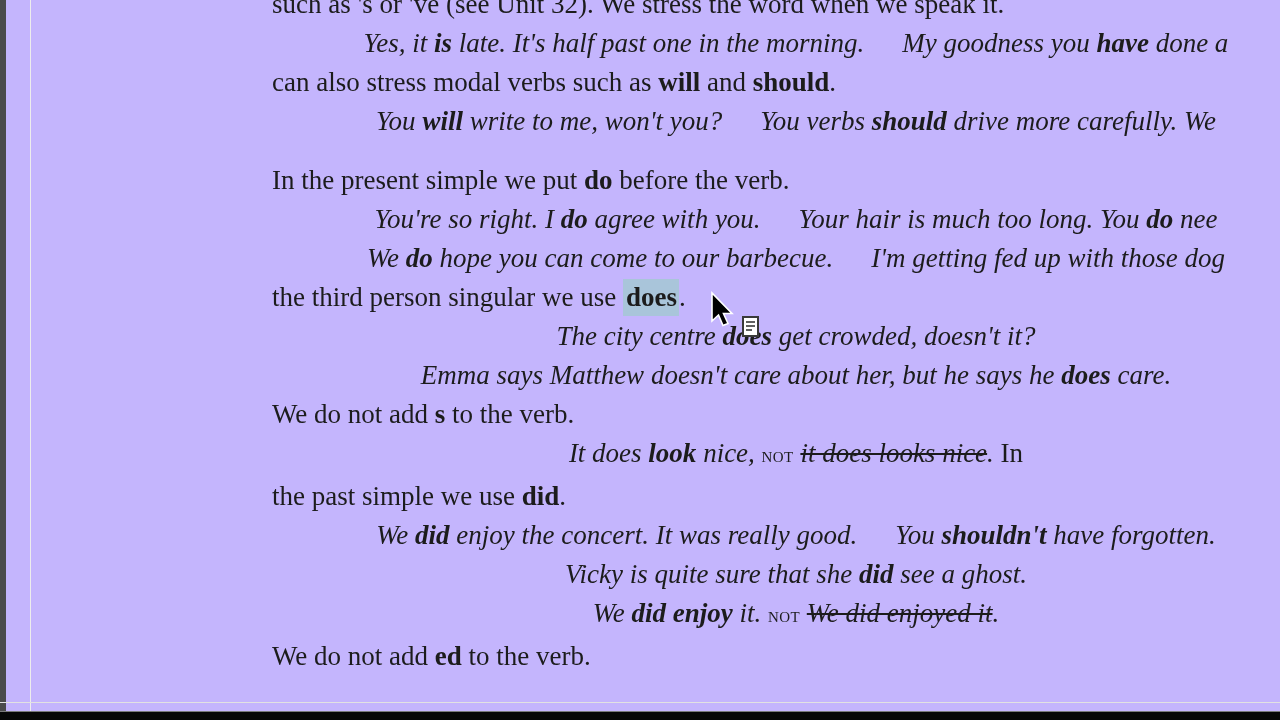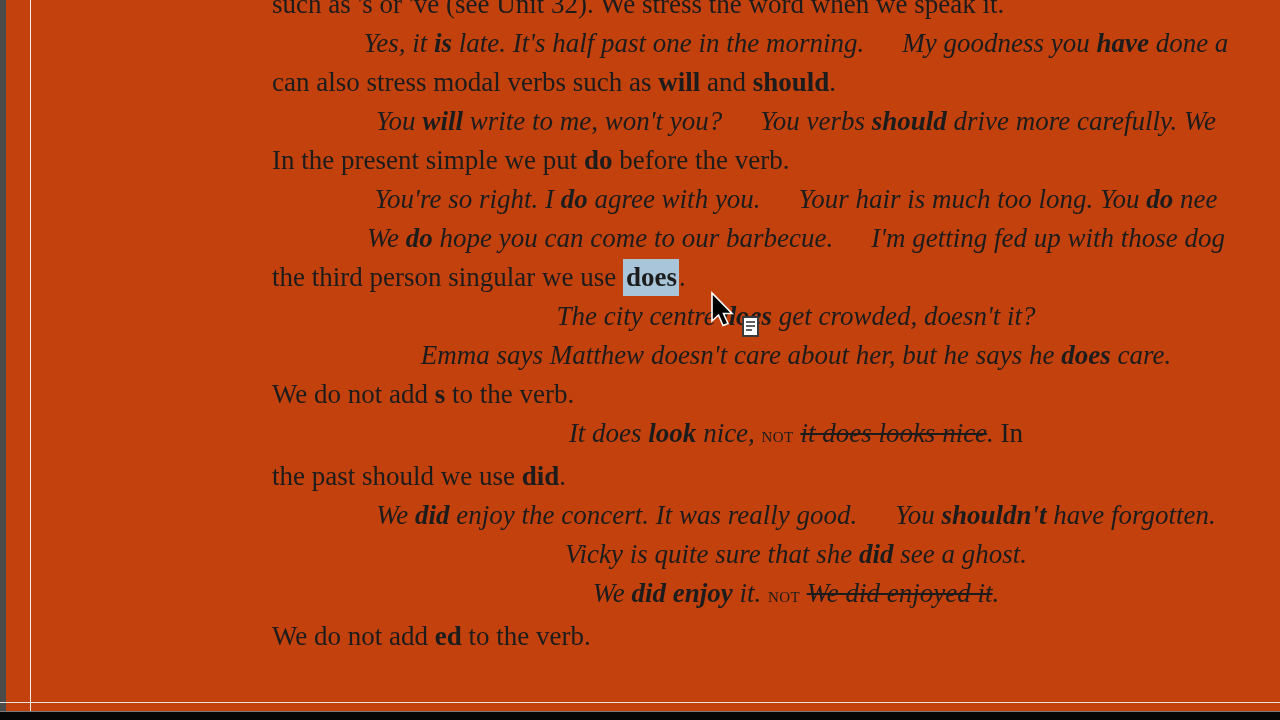--- a/index.html
+++ b/index.html
@@ -5,32 +5,32 @@
   html, body { margin: 0; padding: 0; }
   body {
     width: 1280px; height: 720px;
     background: #ffffff;
     font-family: "Liberation Serif", serif;
     overflow: hidden;
   }
   .page {
     position: absolute; left: 0; top: 0;
     width: 1280px; height: 720px;
-    background: #c2410c; overflow: hidden;
+    background: #c4b5fd; overflow: hidden;
   }
   .content {
     position: absolute; left: 272px; top: -15px; width: 1008px;
   }
   .line {
     font-size: 27px; line-height: 39px;
     color: #1c1c1c; white-space: nowrap;
   }
   .line.indent { padding-left: 40px; text-align: center; }
   .line.italic { font-style: italic; }
-  .line.gapbefore { }
+  .line.gapbefore { margin-top: 20px; }
   .b { font-weight: bold; }
   .strike { text-decoration: line-through; text-decoration-thickness: 2px; }
   .caps { font-style: normal; font-size: 15px; letter-spacing: 0.4px; }
   .roman { font-style: normal; }
   .hl { padding: 3px 2px 4px 3px; }
   .gapseg { display: inline-block; width: 38px; }
   .edge-bar {
     position: absolute; left: 0; top: 0; width: 6px; height: 720px;
     background: #4b4b4b;
   }
@@ -61,21 +61,21 @@
       <div class="line"><span class="">can also stress modal verbs such as </span><span class="b">will</span><span class=""> and </span><span class="b">should</span><span class="">.</span></div>
       <div class="line indent italic"><span class="">You </span><span class="b">will</span><span class=""> write to me, won't you?</span><span class="gapseg"></span><span class="">You verbs </span><span class="b">should</span><span class=""> drive more carefully. We</span></div>
       <div class="line gapbefore"><span class="">In the present simple we put </span><span class="b">do</span><span class=""> before the verb.</span></div>
       <div class="line indent italic"><span class="">You're so right. I </span><span class="b">do</span><span class=""> agree with you.</span><span class="gapseg"></span><span class="">Your hair is much too long. You </span><span class="b">do</span><span class=""> nee</span></div>
       <div class="line indent italic"><span class="">We </span><span class="b">do</span><span class=""> hope you can come to our barbecue.</span><span class="gapseg"></span><span class="">I'm getting fed up with those dog</span></div>
       <div class="line"><span class="">the third person singular we use </span><span class="b hl" style="background: rgb(169, 197, 218);">does</span><span class="">.</span></div>
       <div class="line indent italic"><span class="">The city centre </span><span class="b">does</span><span class=""> get crowded, doesn't it?</span></div>
       <div class="line indent italic"><span class="">Emma says Matthew doesn't care about her, but he says he </span><span class="b">does</span><span class=""> care.</span></div>
       <div class="line"><span class="">We do not add </span><span class="b">s</span><span class=""> to the verb.</span></div>
       <div class="line indent italic"><span class="">It does </span><span class="b">look</span><span class=""> nice, </span><span class="caps">NOT</span><span class=""> </span><span class="strike">it does looks nice</span><span class="">. </span><span class="roman">In</span></div>
-      <div class="line"><span class="">the past should we use </span><span class="b">did</span><span class="">.</span></div>
+      <div class="line"><span class="">the past simple we use </span><span class="b">did</span><span class="">.</span></div>
       <div class="line indent italic"><span class="">We </span><span class="b">did</span><span class=""> enjoy the concert. It was really good.</span><span class="gapseg"></span><span class="">You </span><span class="b">shouldn't</span><span class=""> have forgotten.</span></div>
       <div class="line indent italic"><span class="">Vicky is quite sure that she </span><span class="b">did</span><span class=""> see a ghost.</span></div>
       <div class="line indent italic"><span class="">We </span><span class="b">did enjoy</span><span class=""> it. </span><span class="caps">NOT</span><span class=""> </span><span class="strike">We did enjoyed it</span><span class="">.</span></div>
       <div class="line"><span class="">We do not add </span><span class="b">ed</span><span class=""> to the verb.</span></div>
     </div>
 
   <div class="vline"></div>
   <div class="edge-bar"></div>
   <div class="bottom-hairline"></div>
   <div class="bottom-bar"></div>

